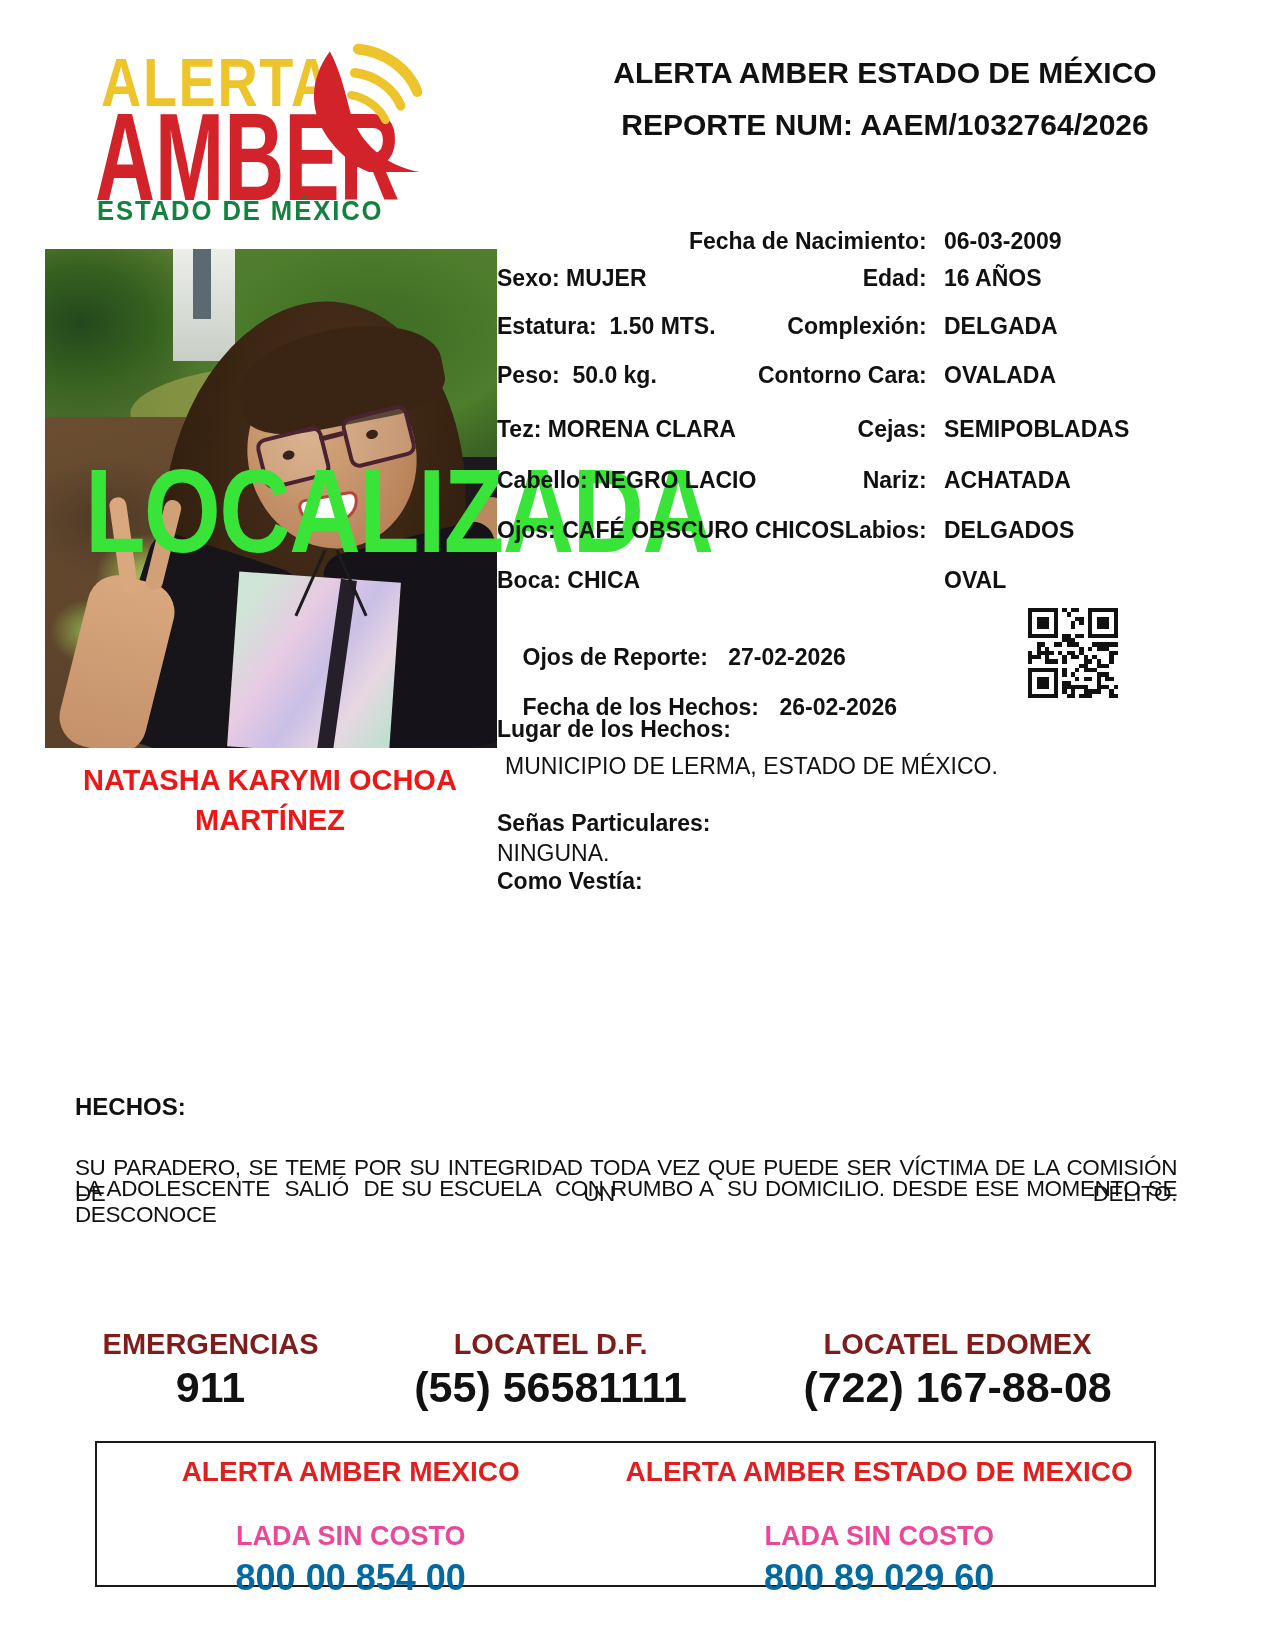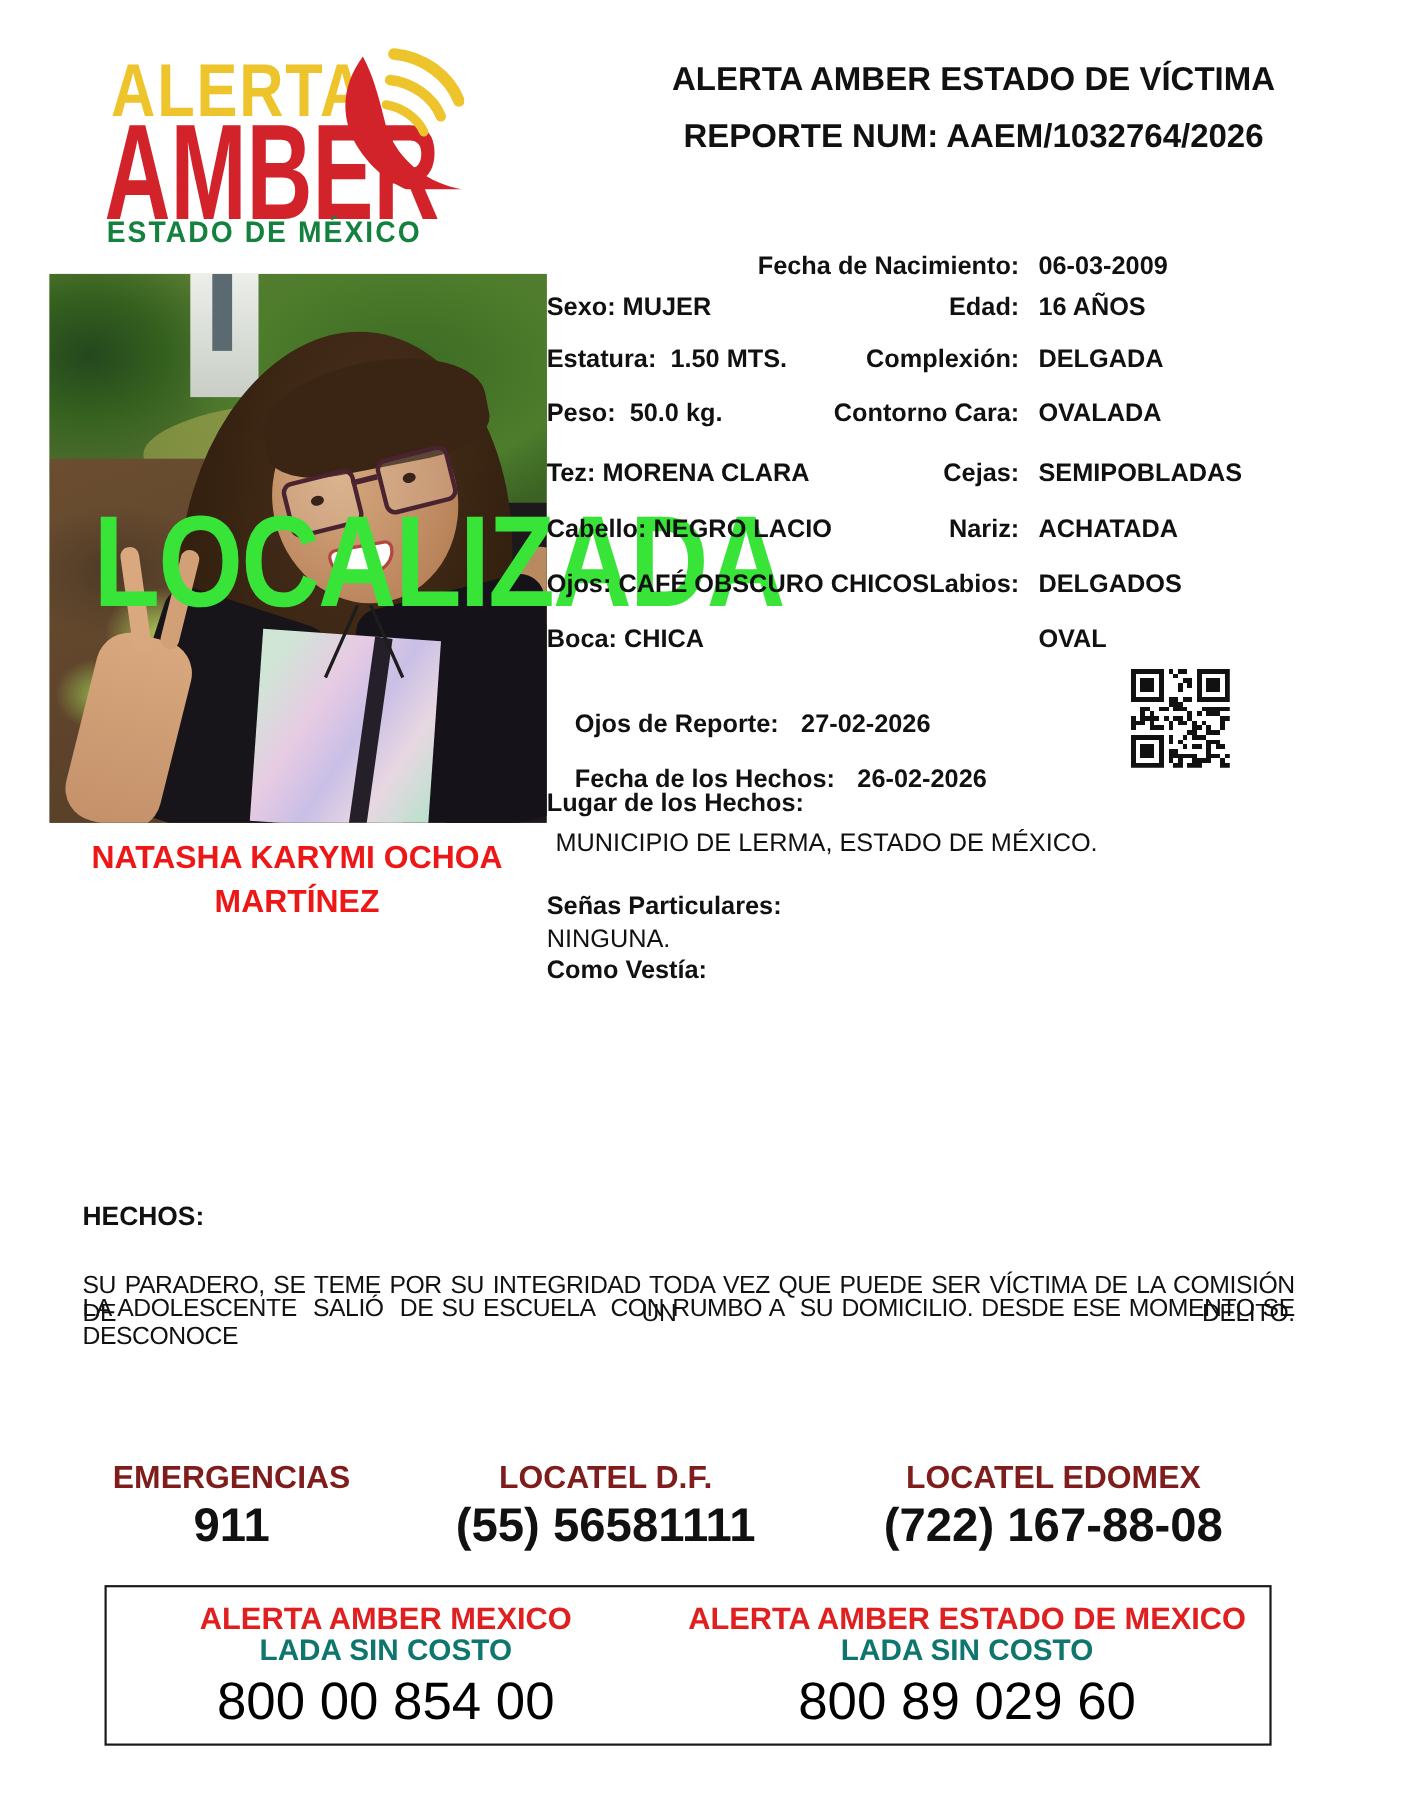--- a/index.html
+++ b/index.html
@@ -107,42 +107,42 @@
   .ccol:nth-child(1){width:27%;} .ccol:nth-child(2){width:34%;} .ccol:nth-child(3){width:39%;}
   .clabel{color:#7f1d1d;font-weight:bold;font-size:29px;}
   .cnum{color:#111;font-weight:bold;font-size:43px;margin-top:2px;}
 
   
   #fbox{position:absolute;left:95px;top:1441px;width:1057px;height:142px;border:2px solid #1a1a1a;
         display:flex;align-items:flex-start;}
   .fcol{text-align:center;padding-top:14px;}
   .fcol:nth-child(1){width:48%;} .fcol:nth-child(2){width:52%;}
   .ftitle{color:#e02020;font-weight:bold;font-size:28px;line-height:1.05;}
-  .fsub{color:#0f766e;font-weight:bold;font-size:27px;line-height:1.1;}
-  .fnum{color:#000000;font-weight:normal;font-size:48px;margin-top:8px;line-height:1;}
+  .fsub{color:#ec4899;font-weight:bold;font-size:27px;line-height:1.1;margin-top:36px;}
+  .fnum{color:#0369a1;font-weight:bold;font-size:36px;margin-top:8px;line-height:1;}
 </style>
 </head>
 <body>
 
 <div id="page">
 
   <div id="logo">
     <div class="logo-alerta" style="color:#eec42c">ALERTA</div>
     <div class="logo-amber" style="color:#d2232a">AMBER</div>
     <div class="logo-estado" style="color:#15813f">ESTADO DE MÉXICO</div>
     <svg id="logo-swoosh" width="130" height="130" viewBox="0 0 110 110">
       <path d="M 32 8 C 10 38, 14 74, 52 103 C 76 119, 100 117, 108 110 C 84 106, 60 90, 50 62 C 45 42, 40 22, 32 8 Z" fill="#d2232a"></path>
       <path d="M 56 6 C 78 8, 98 22, 106 42" fill="none" stroke="#eec42c" stroke-width="9" stroke-linecap="round"></path>
       <path d="M 53 26 C 70 28, 86 39, 92 54" fill="none" stroke="#eec42c" stroke-width="8" stroke-linecap="round"></path>
       <path d="M 50 45 C 62 47, 74 55, 79 66" fill="none" stroke="#eec42c" stroke-width="7" stroke-linecap="round"></path>
     </svg>
   </div>
 
   <div id="hdr">
-    <div class="hdr-line">ALERTA AMBER ESTADO DE VÍCTIMA</div>
+    <div class="hdr-line">ALERTA AMBER ESTADO DE MÉXICO</div>
     <div class="hdr-line">REPORTE NUM: AAEM/1032764/2026</div>
   </div>
 
   <div id="photo">
     <div class="ph ph-foliage"></div>
     <div class="ph ph-building"></div>
     <div class="ph ph-window"></div>
     <div class="ph ph-grass"></div>
     <div class="ph ph-dirt"></div>
     <div class="ph ph-corn1"></div>

